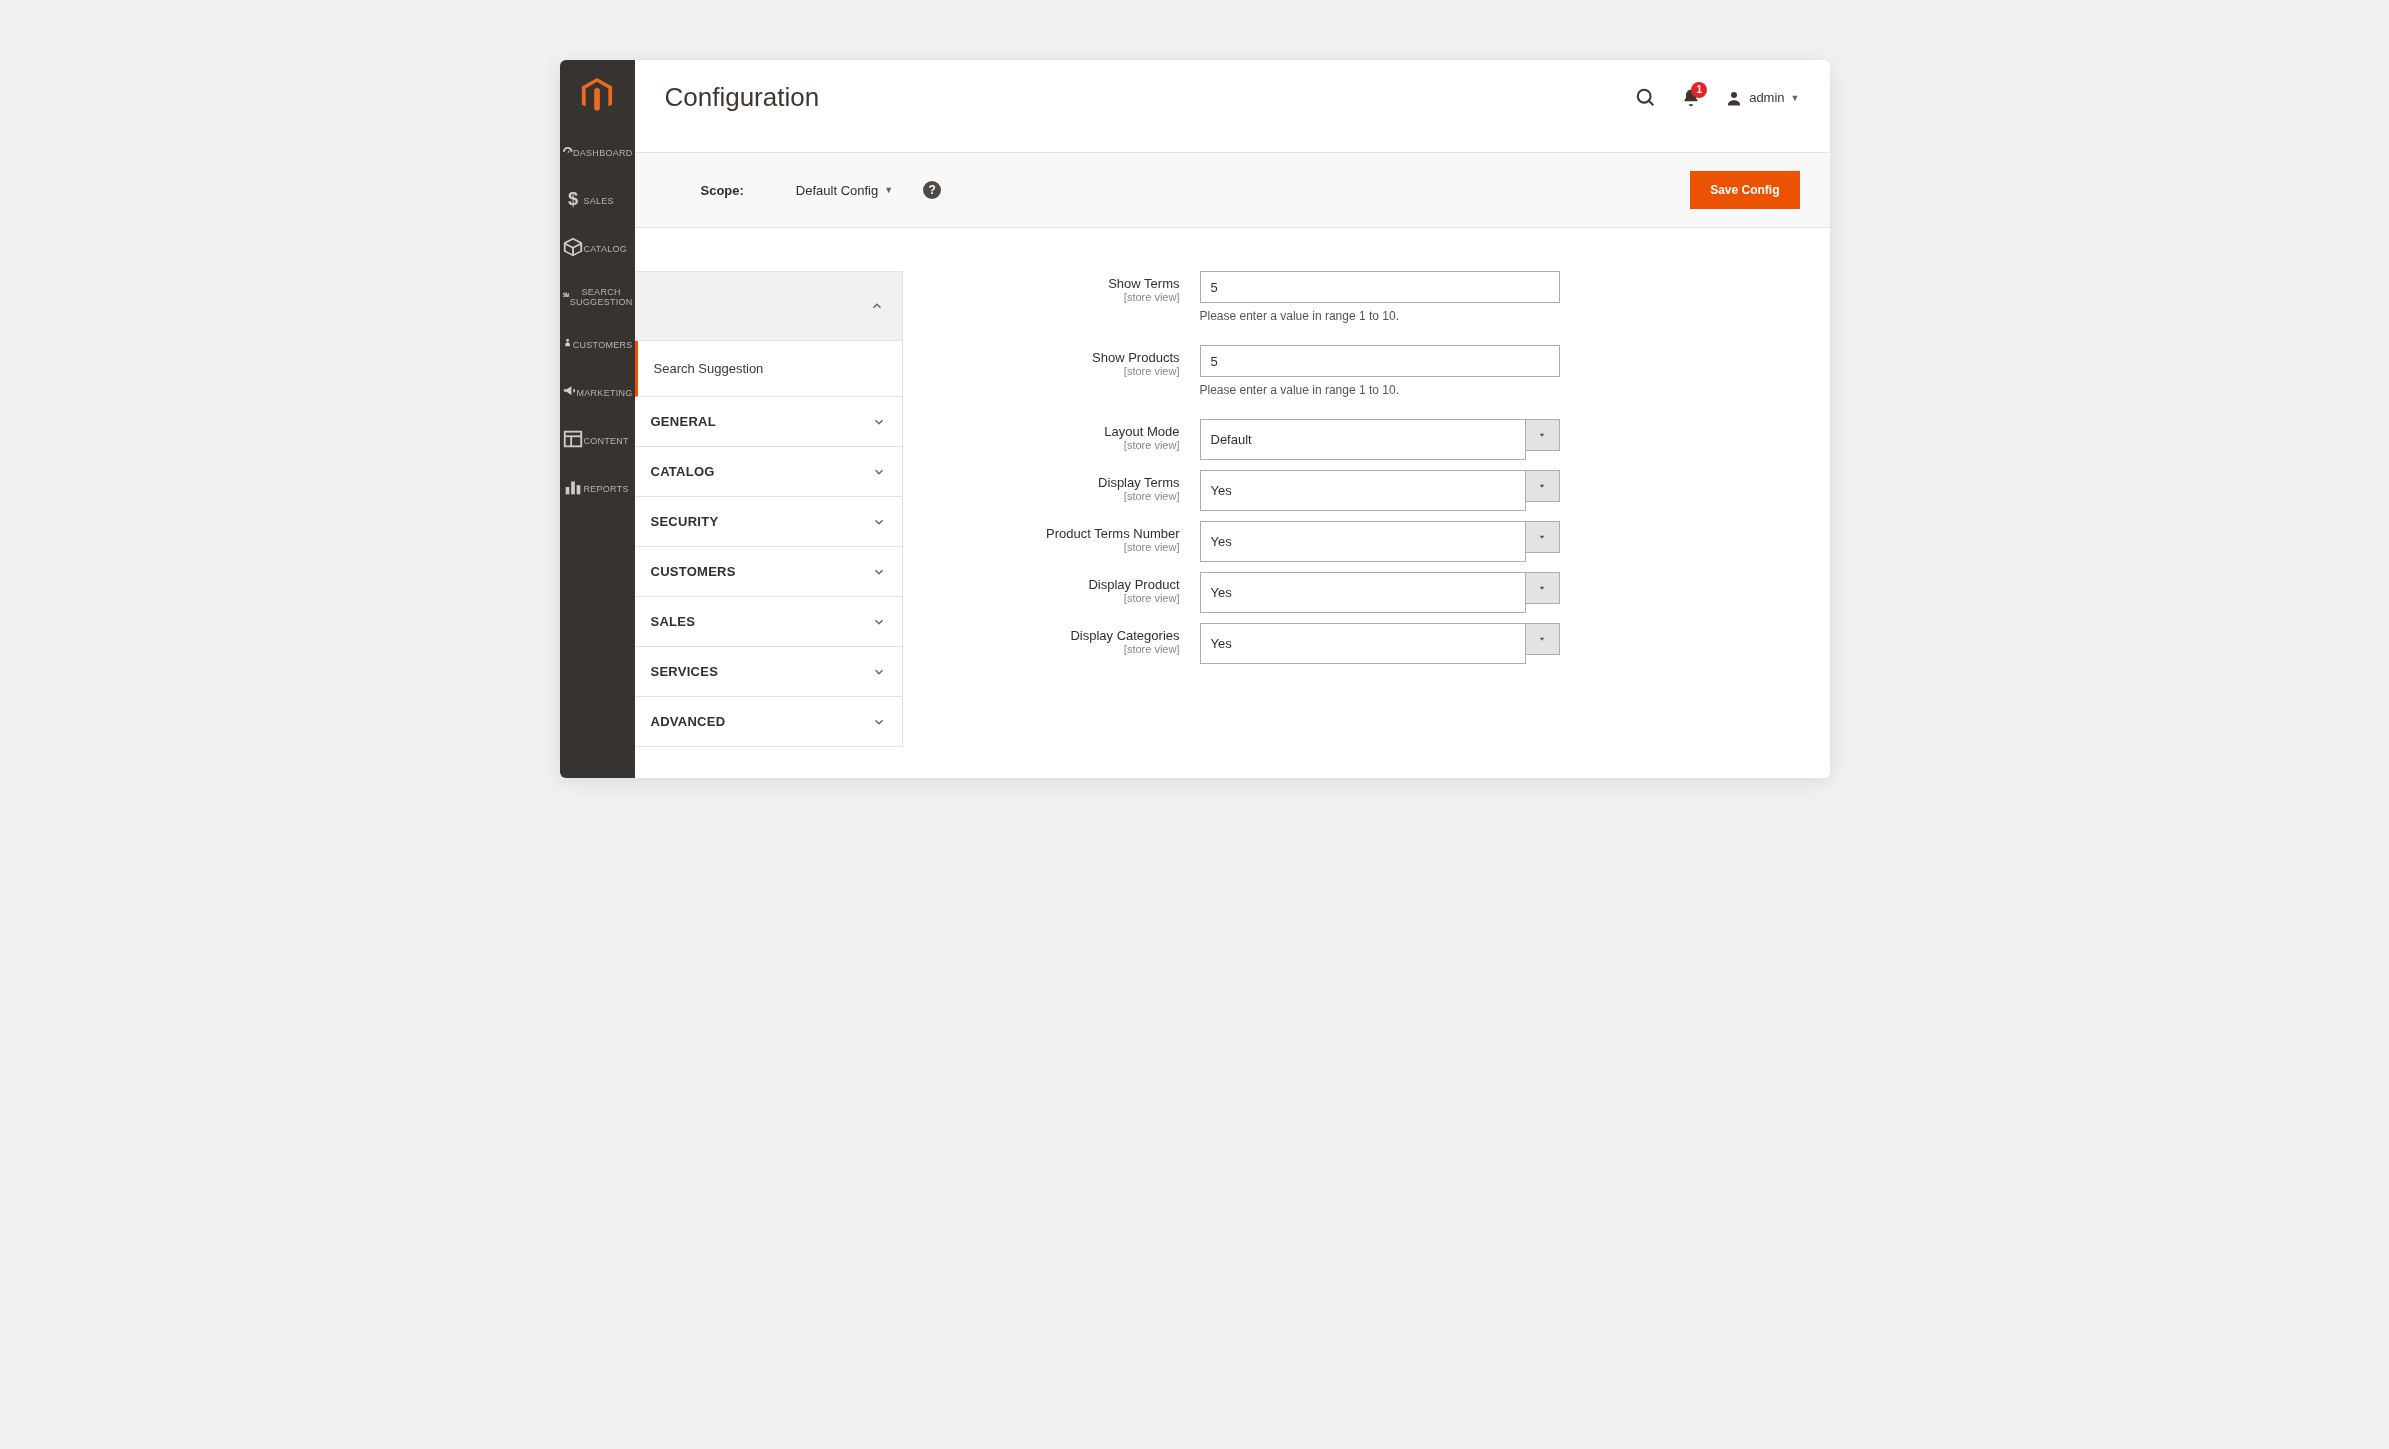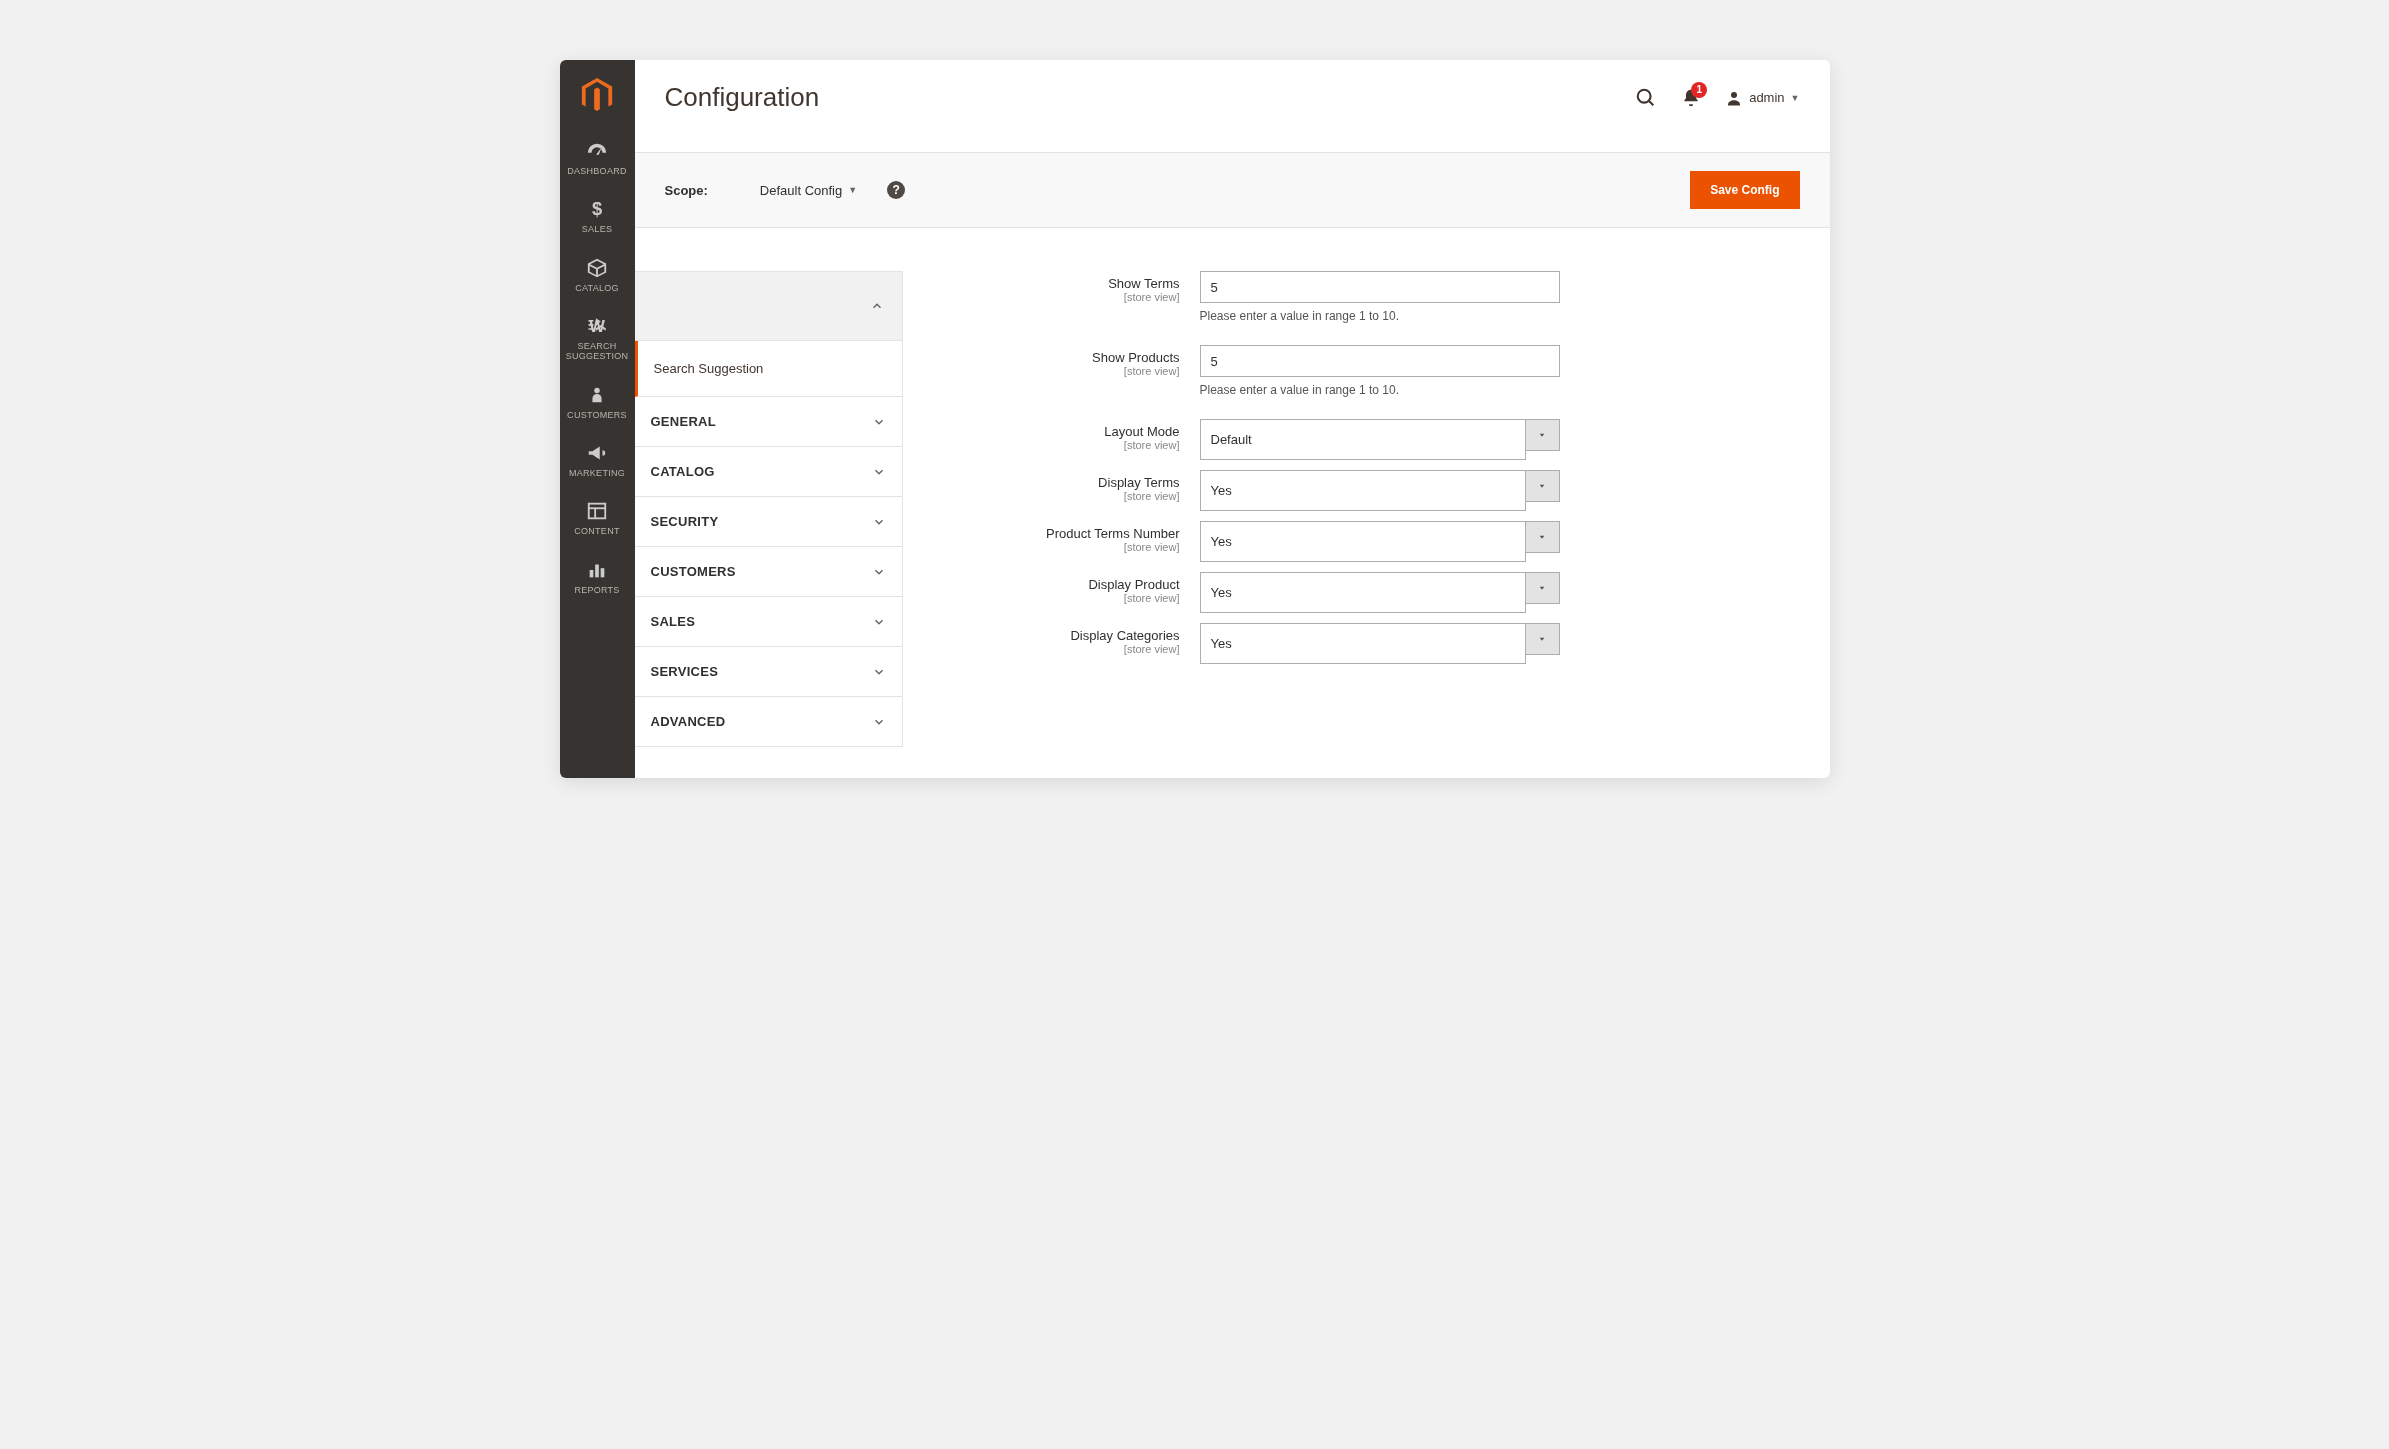--- a/index.html
+++ b/index.html
@@ -1,36 +1,36 @@
 <!DOCTYPE html>
 <html><head>
 <meta charset="utf-8">
 <style>
 * { box-sizing: border-box; margin: 0; padding: 0; }
 body { font-family: -apple-system, BlinkMacSystemFont, "Segoe UI", Helvetica, Arial, sans-serif; background: #f1f1f1; display: flex; justify-content: center; align-items: flex-start; padding: 60px 20px; }
 .app-window { width: 1270px; background: #fff; border-radius: 6px; box-shadow: 0 4px 20px rgba(0,0,0,0.1); overflow: hidden; display: flex; height: 718px; }
 .sidebar { width: 75px; background: #373330; display: flex; flex-direction: column; align-items: center; flex-shrink: 0; }
 .logo { width: 100%; height: 70px; display: flex; align-items: center; justify-content: center; }
 .logo svg { width: 32px; height: 35px; }
-.nav-item { width: 100%; padding: 10px 2px 12px; display: flex; flex-direction: column; align-items: center; cursor: pointer; color: #aaa; }
+.nav-item { width: 100%; padding: 10px 2px 12px; display: flex; align-items: center; cursor: pointer; color: #aaa; }
 .nav-icon { width: 22px; height: 22px; display: flex; align-items: center; justify-content: center; margin-bottom: 4px; font-size: 20px; color: #ccc; }
 .nav-label { font-size: 9px; text-align: center; letter-spacing: 0.03em; line-height: 1.15; color: #b8b4ae; }
 .main { flex: 1; display: flex; flex-direction: column; overflow: hidden; gap: 17px; }
 .header { padding: 22px 30px 22px 30px; display: flex; align-items: center; }
 .page-title { font-size: 26px; font-weight: 400; color: #41362f; flex: 1; }
 .header-actions { display: flex; align-items: center; gap: 24px; }
 .icon-btn { cursor: pointer; position: relative; display: flex; align-items: center; }
 .search-ic svg { width: 22px; height: 22px; }
 .bell-ic svg { width: 20px; height: 20px; }
 .badge { position: absolute; top: -6px; left: 10px; background: #e22626; color: #fff; font-size: 10px; border-radius: 50%; width: 16px; height: 16px; display: flex; align-items: center; justify-content: center; font-weight: 600; }
 .user-btn { display: flex; align-items: center; gap: 6px; cursor: pointer; font-size: 13px; color: #41362f; }
 .user-btn svg.avatar { width: 18px; height: 18px; }
 .caret-dn { font-size: 9px; color: #666; }
 .scope-bar { background: #f8f8f8; border-top: 1px solid #e3e3e3; border-bottom: 1px solid #e3e3e3; padding: 18px 30px; display: flex; align-items: center; }
-.scope-label { font-size: 13px; font-weight: 600; color: #303030; margin-right: 16px; }
+.scope-label { font-size: 13px; font-weight: 600; color: #303030; margin-right: 16px; margin-left: 36px; }
 .scope-value { font-size: 13px; color: #303030; cursor: pointer; display: flex; align-items: center; gap: 6px; padding-left: 36px; }
 .help-ic { margin-left: 30px; width: 18px; height: 18px; background: #514943; border-radius: 50%; color: #fff; font-size: 12px; font-weight: 700; display: flex; align-items: center; justify-content: center; cursor: pointer; }
 .save-btn { margin-left: auto; background: #eb5202; color: #fff; border: none; font-size: 12px; font-weight: 600; padding: 12px 20px; cursor: pointer; }
 .content { flex: 1; display: flex; overflow: hidden; padding: 26px 30px 0 0; }
 .config-nav { width: 268px; flex-shrink: 0; margin-left: 0; padding-left:0; }
 .cn-header { background: #f1f1f1; height: 70px; display: flex; align-items: center; justify-content: flex-end; padding: 0 18px; border: 1px solid #e3e3e3; border-left: none; }
 .chev { width: 14px; height: 14px; }
 .cn-active { background: #fff; border-left: 3px solid #eb5202; padding: 20px 16px; font-size: 13px; color: #41362f; border-bottom: 1px solid #e3e3e3; border-right: 1px solid #e3e3e3; }
 .cn-section { background: #fff; border-bottom: 1px solid #e3e3e3; border-right: 1px solid #e3e3e3; padding: 17px 16px; display: flex; align-items: center; justify-content: space-between; cursor: pointer; font-size: 13px; font-weight: 700; color: #303030; text-transform: uppercase; letter-spacing: 0.02em; }
 .form-area { flex: 1; padding-left: 32px; overflow-y: auto; }

